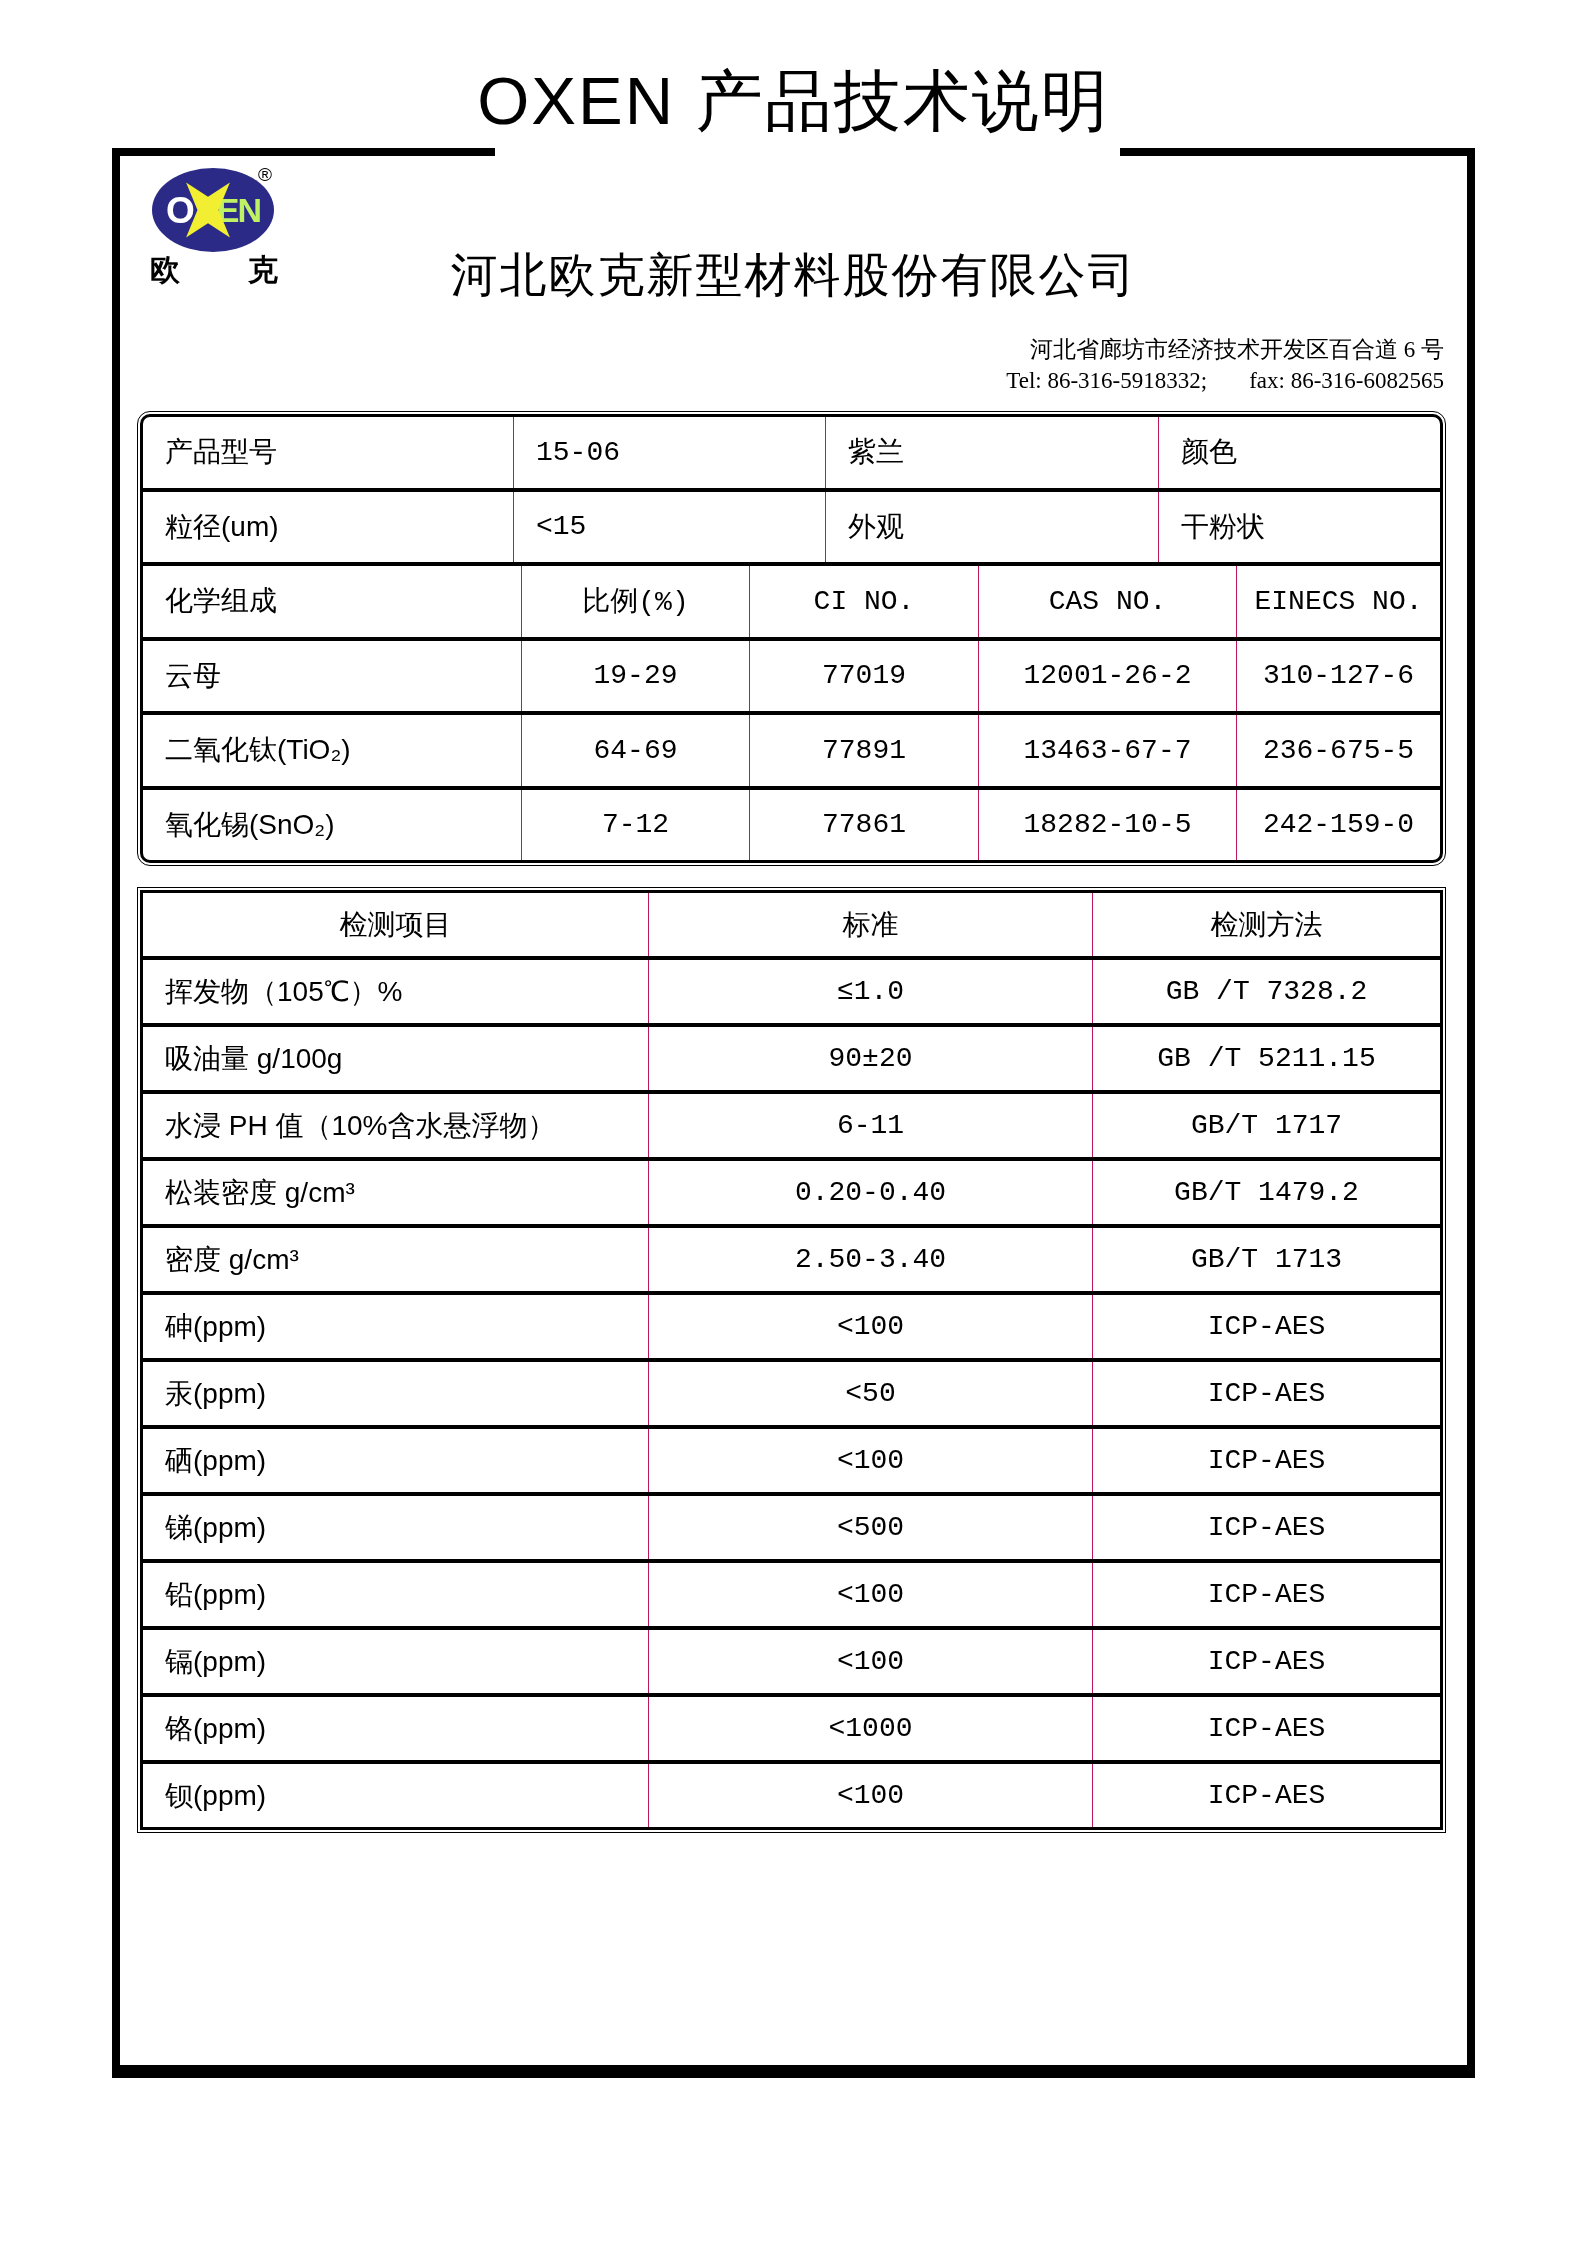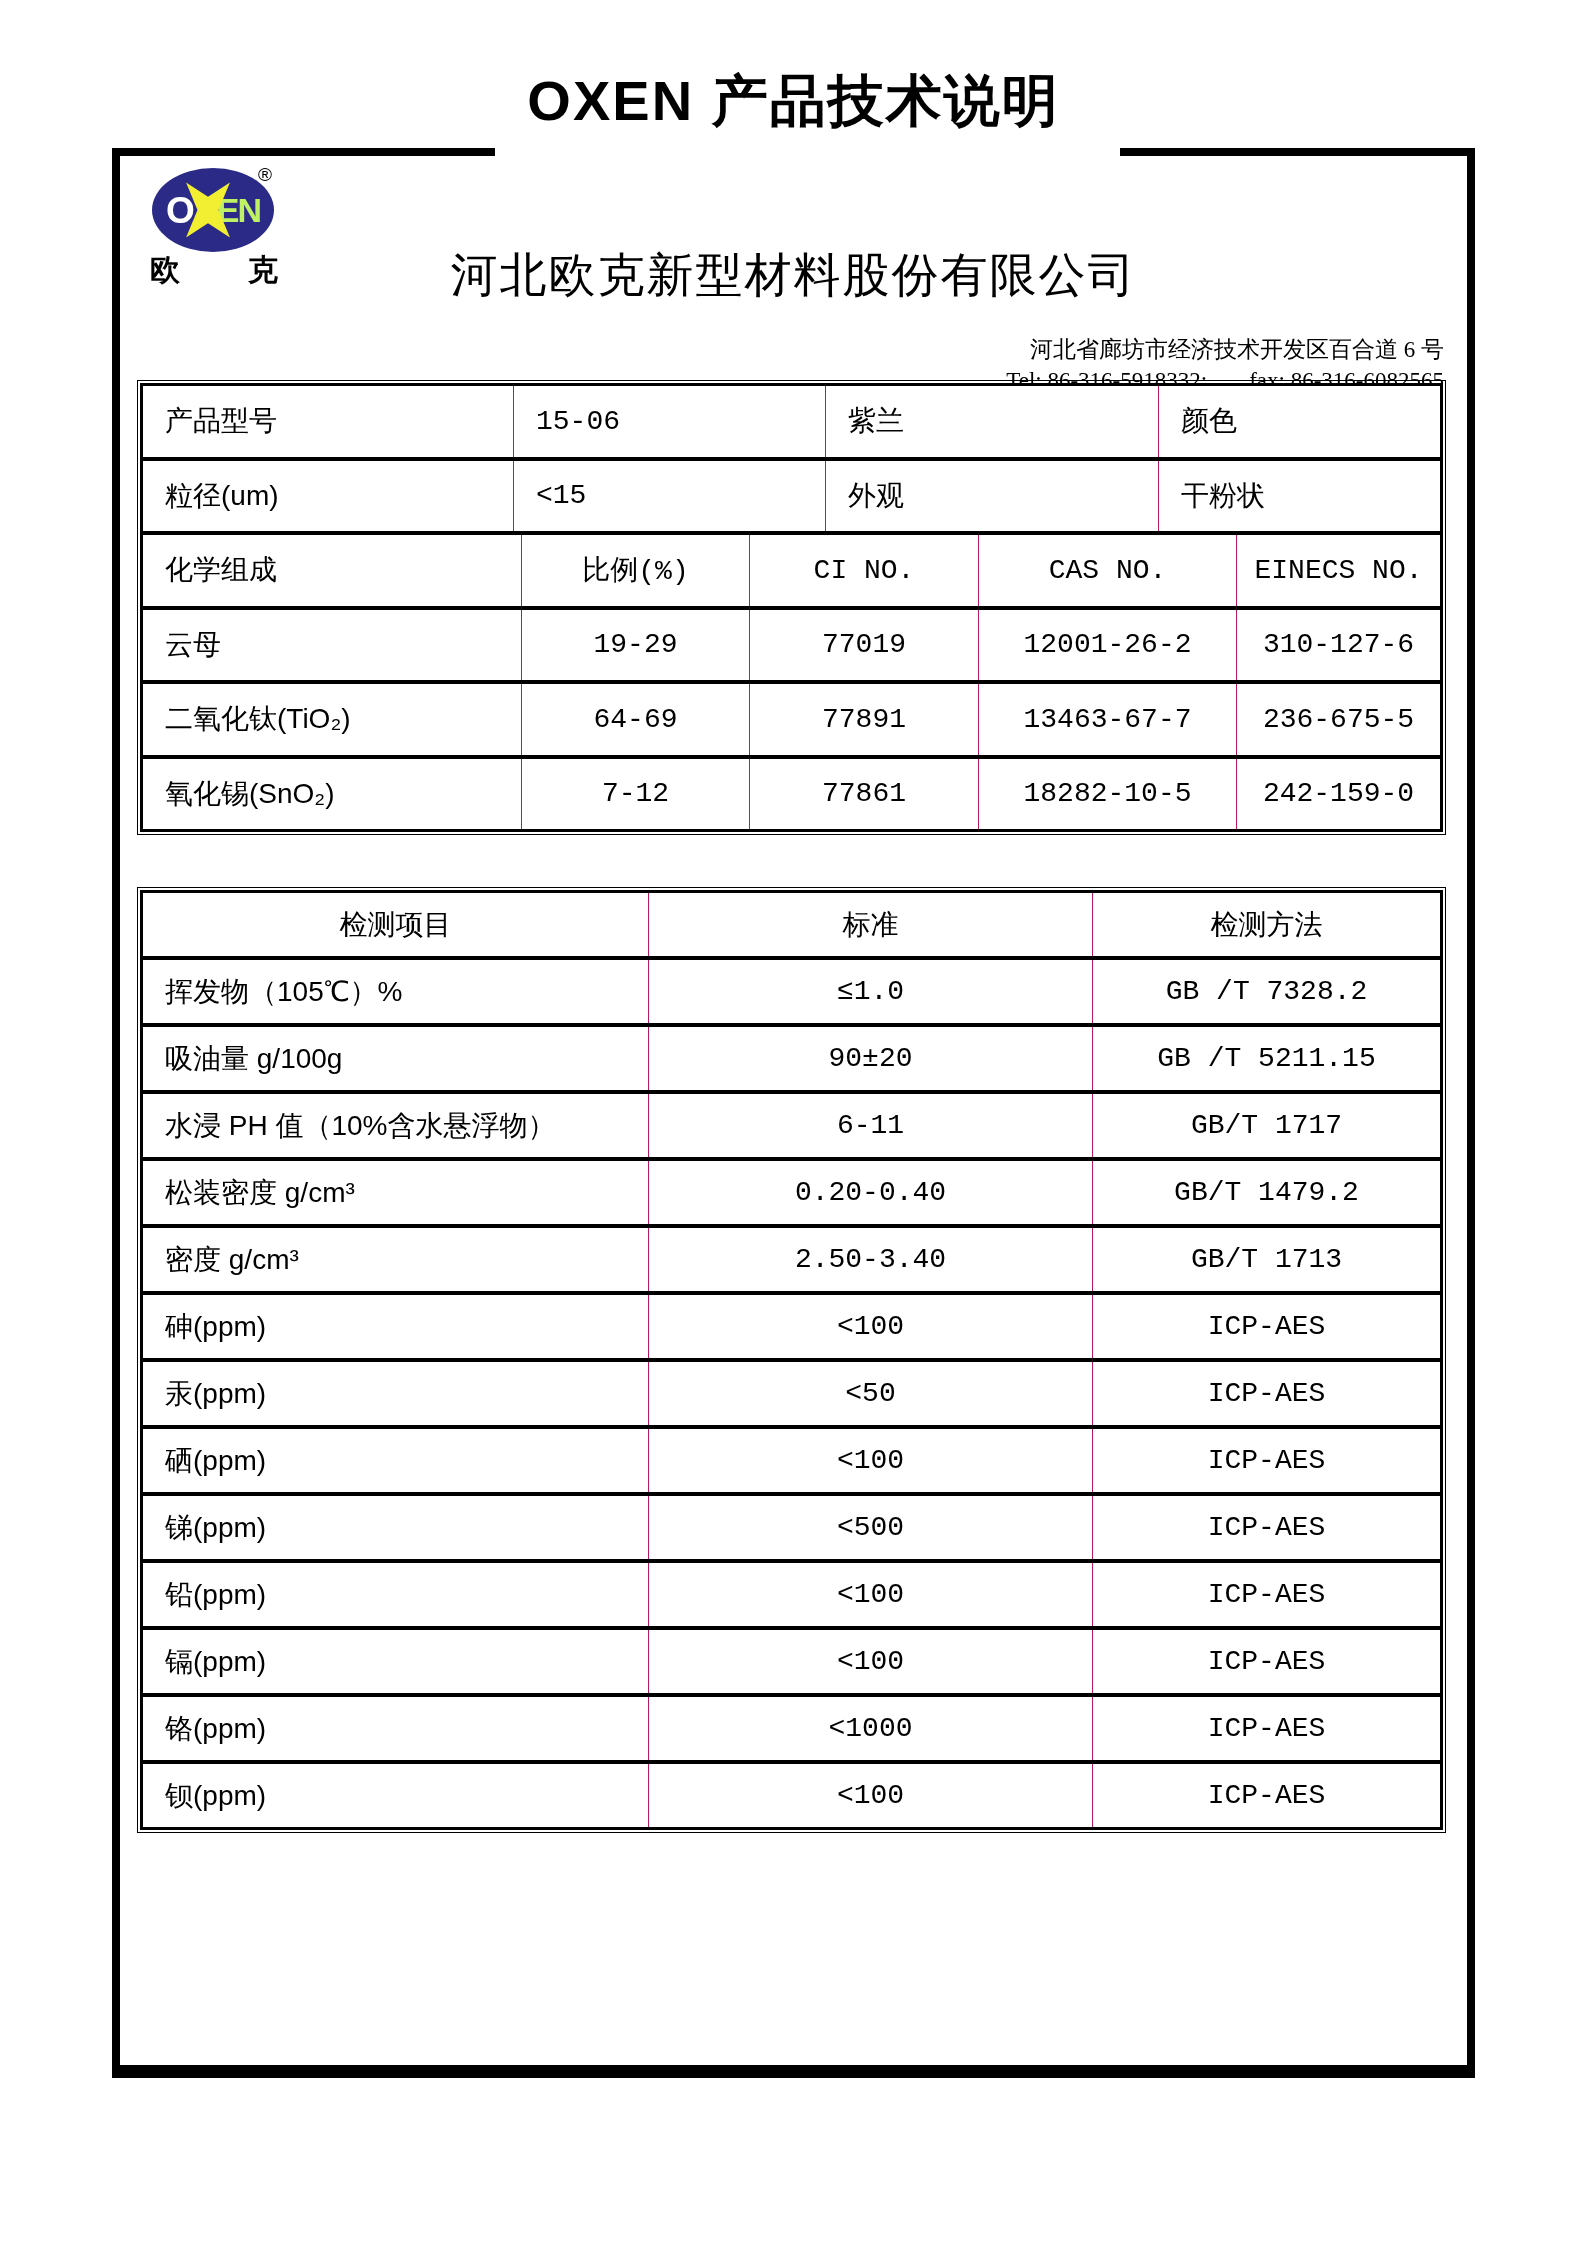--- a/index.html
+++ b/index.html
@@ -7,22 +7,22 @@
     width:1587px; height:2245px;
     background:#ffffff;
     position:relative;
     font-family:"Liberation Sans", sans-serif;
     color:#000;
     overflow:hidden;
   }
 
   
   .doc-title {
-    position:absolute; top:64px; left:50%; transform:translateX(-50%);
-    font-size:56px; font-weight:700; letter-spacing:2px;
+    position:absolute; top:56px; left:50%; transform:translateX(-50%);
+    font-size:67px; font-weight:400; letter-spacing:2px;
     white-space:nowrap;
     font-family:"Liberation Sans", sans-serif;
   }
 
   
   .frame {
     position:absolute; left:112px; top:148px;
     width:1363px; height:1930px;
     border:8px solid #000; border-bottom-width:13px;
     box-sizing:border-box;
@@ -85,21 +85,21 @@
   .trow + .trow { border-top:4px solid #000; }
   .tcell {
     height:100%; display:flex; align-items:center;
     font-size:28px; box-sizing:border-box; overflow:hidden;
   }
   .tcell + .tcell { border-left:1px solid #be185d;font-family:Liberation Mono, monospace; }
   .tcell.left { padding-left:22px; justify-content:flex-start; }
   .tcell.center { justify-content:center; text-align:right; }
 
   
-  .tbl1 { top:383px; }
+  .tbl1 { top:414px;border-radius:10px; }
   .tbl1 .trow { height:70.5px; }
   .grid-info { grid-template-columns:370px 312px 333px 1fr; }
   .grid-comp { grid-template-columns:378px 228px 229px 258px 1fr; }
 
   
   .tbl2 { top:890px; }
   .tbl2 .trow { height:63px; grid-template-columns:505px 444px 1fr; }
 </style>
 </head>
 <body>

